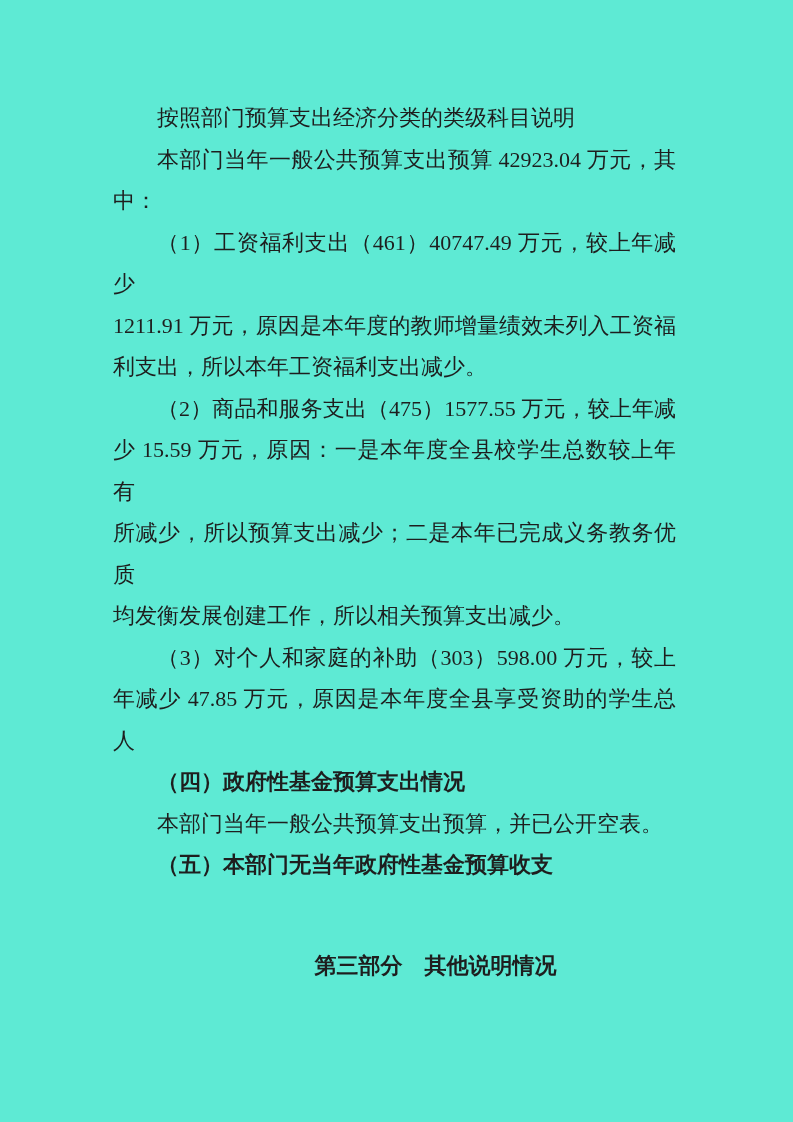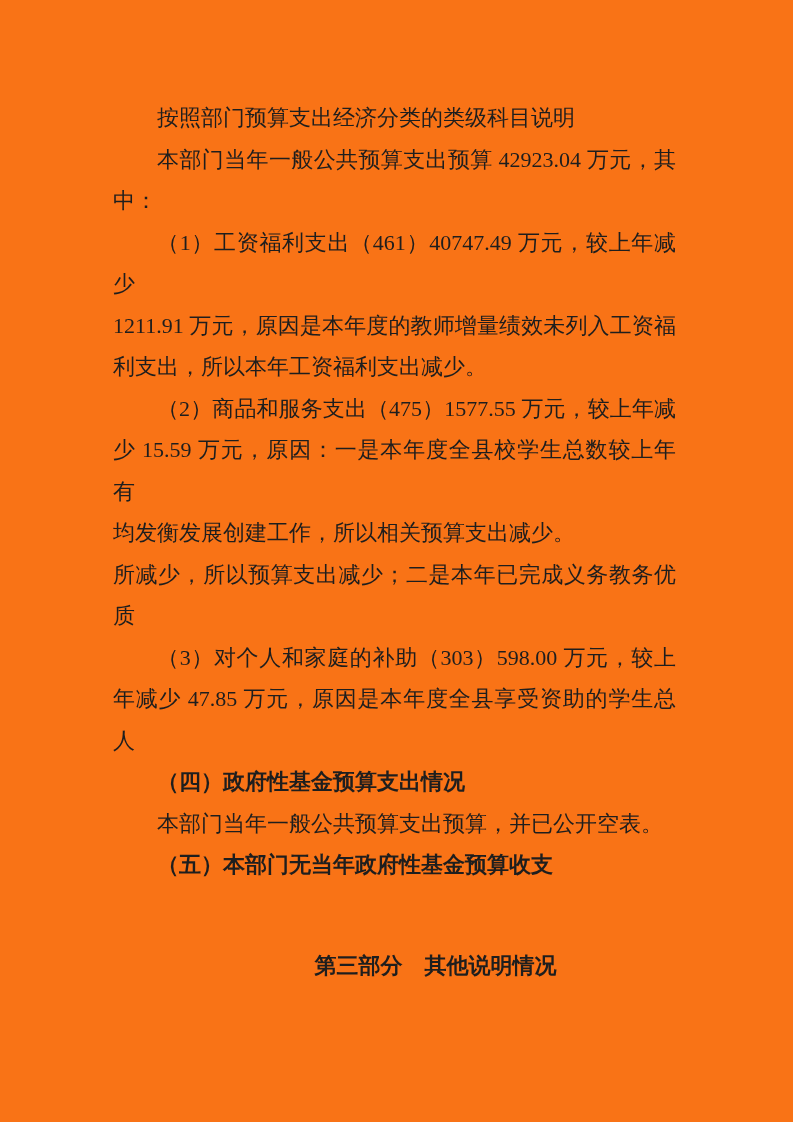--- a/index.html
+++ b/index.html
@@ -4,21 +4,21 @@
 <style>
   html, body {
     margin: 0;
     padding: 0;
     background: #ffffff;
   }
   .page {
     position: relative;
     width: 793px;
     height: 1122px;
-    background: #f97316;
+    background: #5eead4;
     overflow: hidden;
     color: #1e1e1e;
     font-family: "Liberation Serif", "DejaVu Serif", serif;
   }
   .content {
     position: absolute;
     left: 113px;
     top: 97px;
     width: 563px;
     font-size: 22px;
@@ -65,22 +65,22 @@
 
     <div class="block">
       <div class="ln ind jl">（1）工资福利支出（461）40747.49 万元，较上年减少</div>
       <div class="ln jl">1211.91 万元，原因是本年度的教师增量绩效未列入工资福</div>
       <div class="ln">利支出，所以本年工资福利支出减少。</div>
     </div>
 
     <div class="block">
       <div class="ln ind jl">（2）商品和服务支出（475）1577.55 万元，较上年减</div>
       <div class="ln jl">少 15.59 万元，原因：一是本年度全县校学生总数较上年有</div>
+      <div class="ln jl">所减少，所以预算支出减少；二是本年已完成义务教务优质</div>
       <div class="ln">均发衡发展创建工作，所以相关预算支出减少。</div>
-      <div class="ln jl">所减少，所以预算支出减少；二是本年已完成义务教务优质</div>
     </div>
 
     <div class="block">
       <div class="ln ind jl">（3）对个人和家庭的补助（303）598.00 万元，较上</div>
       <div class="ln jl">年减少 47.85 万元，原因是本年度全县享受资助的学生总人</div>
     </div>
 
     <div class="block hd">
       <div class="ln ind">（四）政府性基金预算支出情况</div>
     </div>

